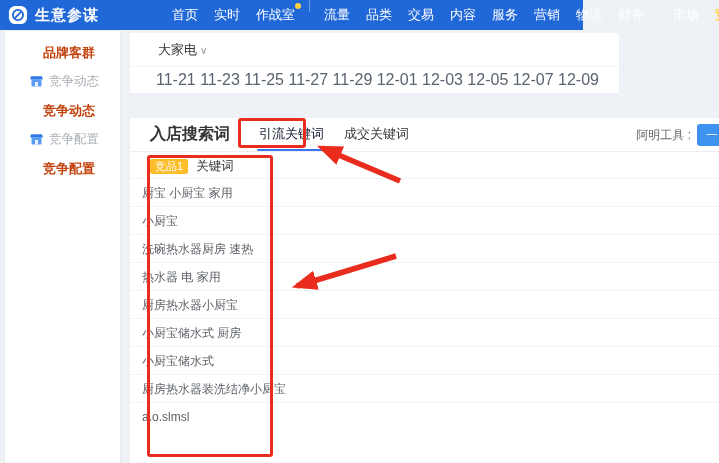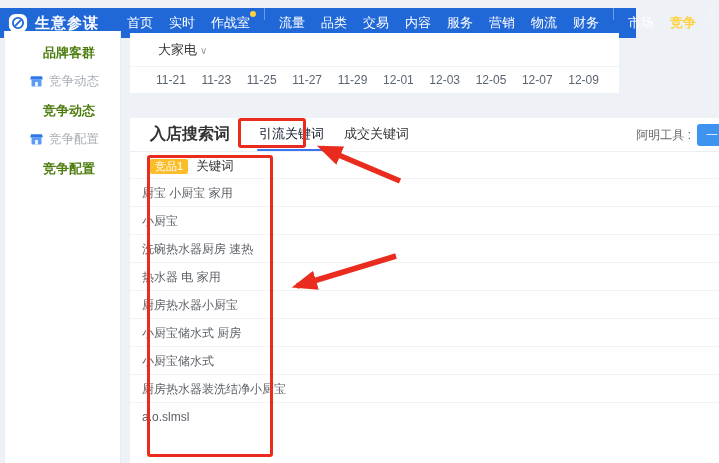--- a/index.html
+++ b/index.html
@@ -6,49 +6,49 @@
   html,body { width:719px; height:463px; }
   body {
     position:relative; overflow:hidden;
     background:#eef1f5;
     font-family:"Liberation Sans","DejaVu Sans",sans-serif;
     color:#333;
   }
 
   
   .topnav {
-    position:absolute; left:0; top:8px; width:636px; height:30px;
+    position:absolute; left:0; top:0; width:583px; height:30px;
     background:#2067d8; display:flex; align-items:center;
-    color:#fff; white-space:nowrap;
+    color:#fff; white-space:nowrap;gap:45px;
   }
   .brand { display:flex; align-items:center; padding-left:8px; cursor:pointer; }
   .logo { width:20px; height:20px; display:inline-block; }
   .brand-name { font-size:15px; font-weight:bold; margin-left:7px; letter-spacing:1px; }
   .navmenu { display:flex; align-items:flex-start; margin-left:20px; }
   .nav-item { font-size:13px; padding:0 8px; cursor:pointer; position:relative; line-height:30px; }
   .nav-item.active { color:#ffd23f; font-weight:bold; }
   .nav-divider { width:1px; height:12px; background:rgba(255,255,255,.35); margin:0 6px; }
   .nav-dot { position:absolute; top:3px; right:2px; width:6px; height:6px; border-radius:50%; background:#ffd23f; }
 
   
   .sidebar {
     position:absolute; left:4px; top:31px; width:117px; height:432px;
     background:#fff; border-left:1px solid #e9edf2; border-right:1px solid #e9edf2;
     padding-top:7px;
   }
-  .side-header { height:29px; line-height:29px; padding-left:38px; font-size:13px; font-weight:bold; color:#4d7c0f; cursor:pointer; }
+  .side-header { height:29px; line-height:29px; padding-left:38px; font-size:13px; font-weight:bold; color:#c2410c; cursor:pointer; }
   .side-link { height:29px; display:flex; align-items:center; padding-left:25px; font-size:12.5px; color:#a8aeb5; cursor:pointer; }
   .side-link .shop-icon { margin-right:6px; display:inline-flex; }
 
   
   .card { position:absolute; background:#fff; }
   #card-timeline { left:130px; top:33px; width:489px; height:60px; }
   .cat-row { height:34px; line-height:34px; padding-left:28px; font-size:13px; color:#333; border-bottom:1px solid #f2f3f5; cursor:pointer; }
   .caret { color:#999; font-size:10px; margin-left:3px; }
-  .dates-row { height:25px; display:flex; align-items:center; justify-content:space-between; padding:0 20px 0 26px; font-size:12px; color:#5a6470; }
+  .dates-row { height:25px; display:flex; align-items:center; justify-content:space-between; padding:0 20px 0 26px; font-size:16px; color:#5a6470; }
 
   #card-search { left:130px; top:118px; width:589px; height:345px; }
   .search-header { position:relative; height:34px; display:flex; align-items:center; border-bottom:1px solid #ebeef2; }
   .section-title { font-size:16px; font-weight:bold; color:#333; padding-left:20px; }
   .tabs { display:flex; align-items:center; margin-left:27px; height:34px; }
   .tab { font-size:13px; color:#333; cursor:pointer; position:relative; height:34px; line-height:32px; padding:0 2px; }
   .tab.active { color:#0f172a; }
   .tab .tab-underline { position:absolute; left:0; right:0; bottom:1px; height:2px; background:#3b74f0; border-radius:1px; }
   .tab + .tab { margin-left:16px; }
   .tools { position:absolute; right:0; top:0; height:34px; display:flex; align-items:center;margin-left:24px; }

